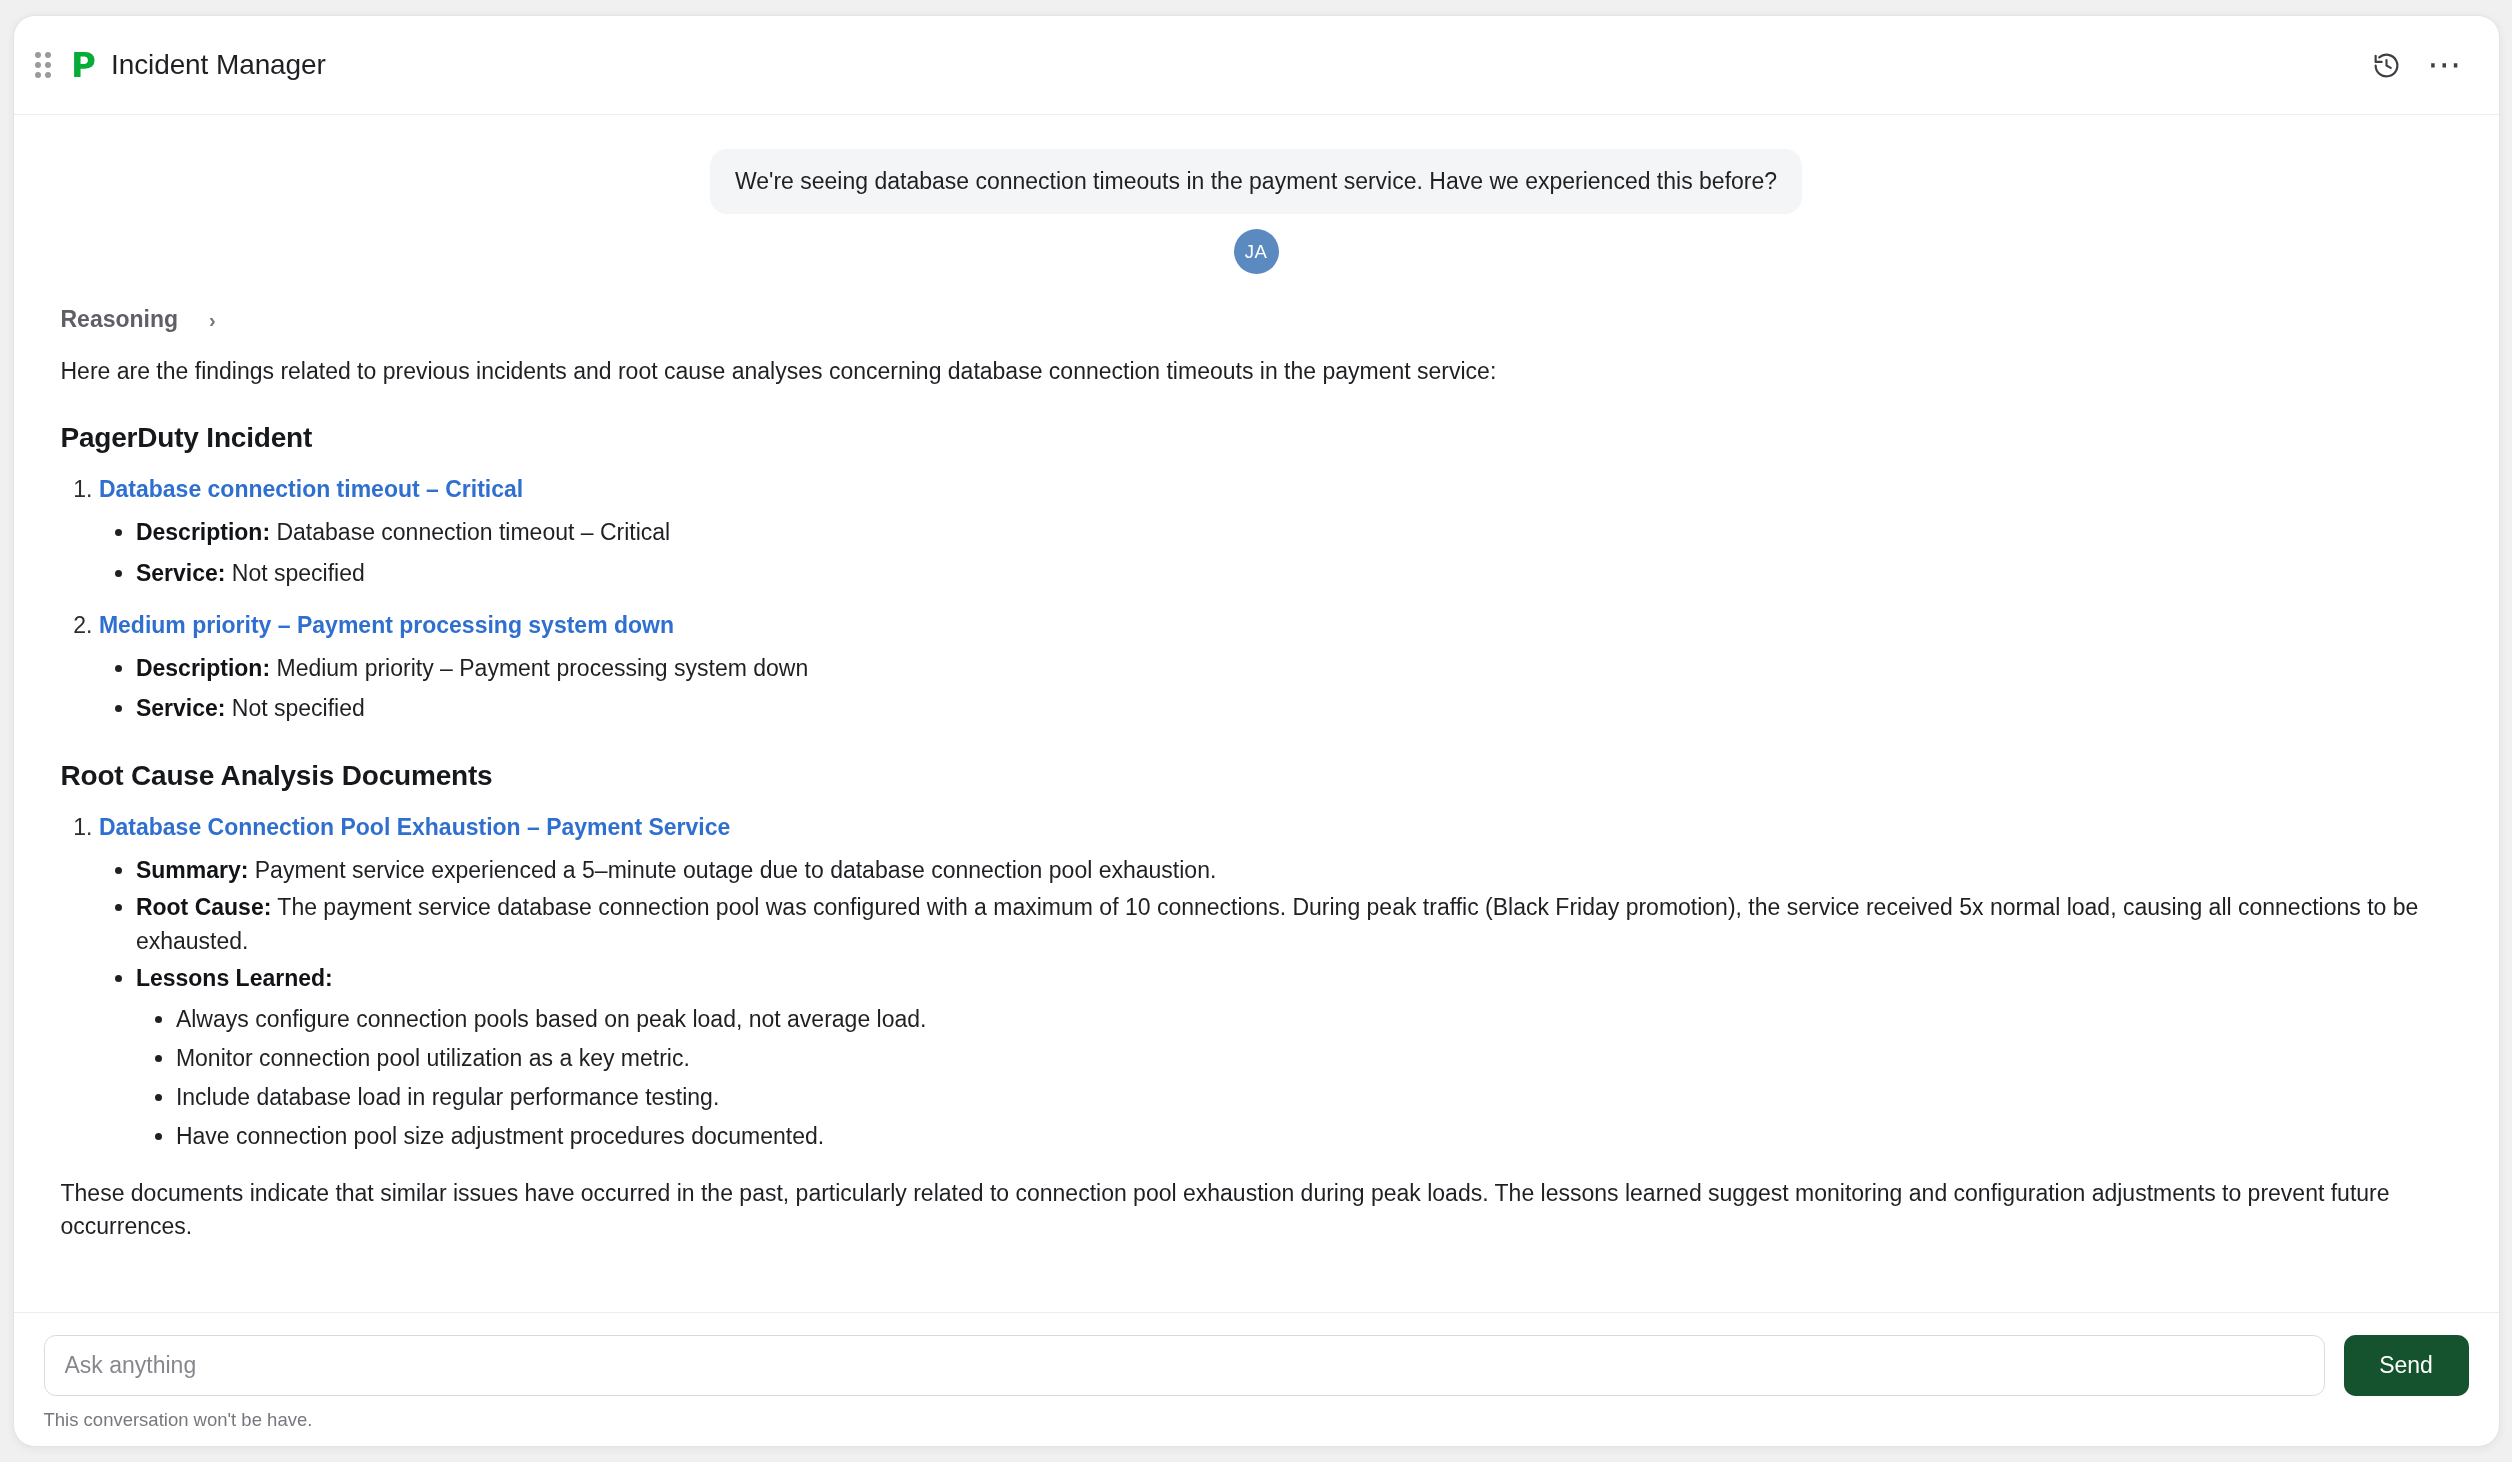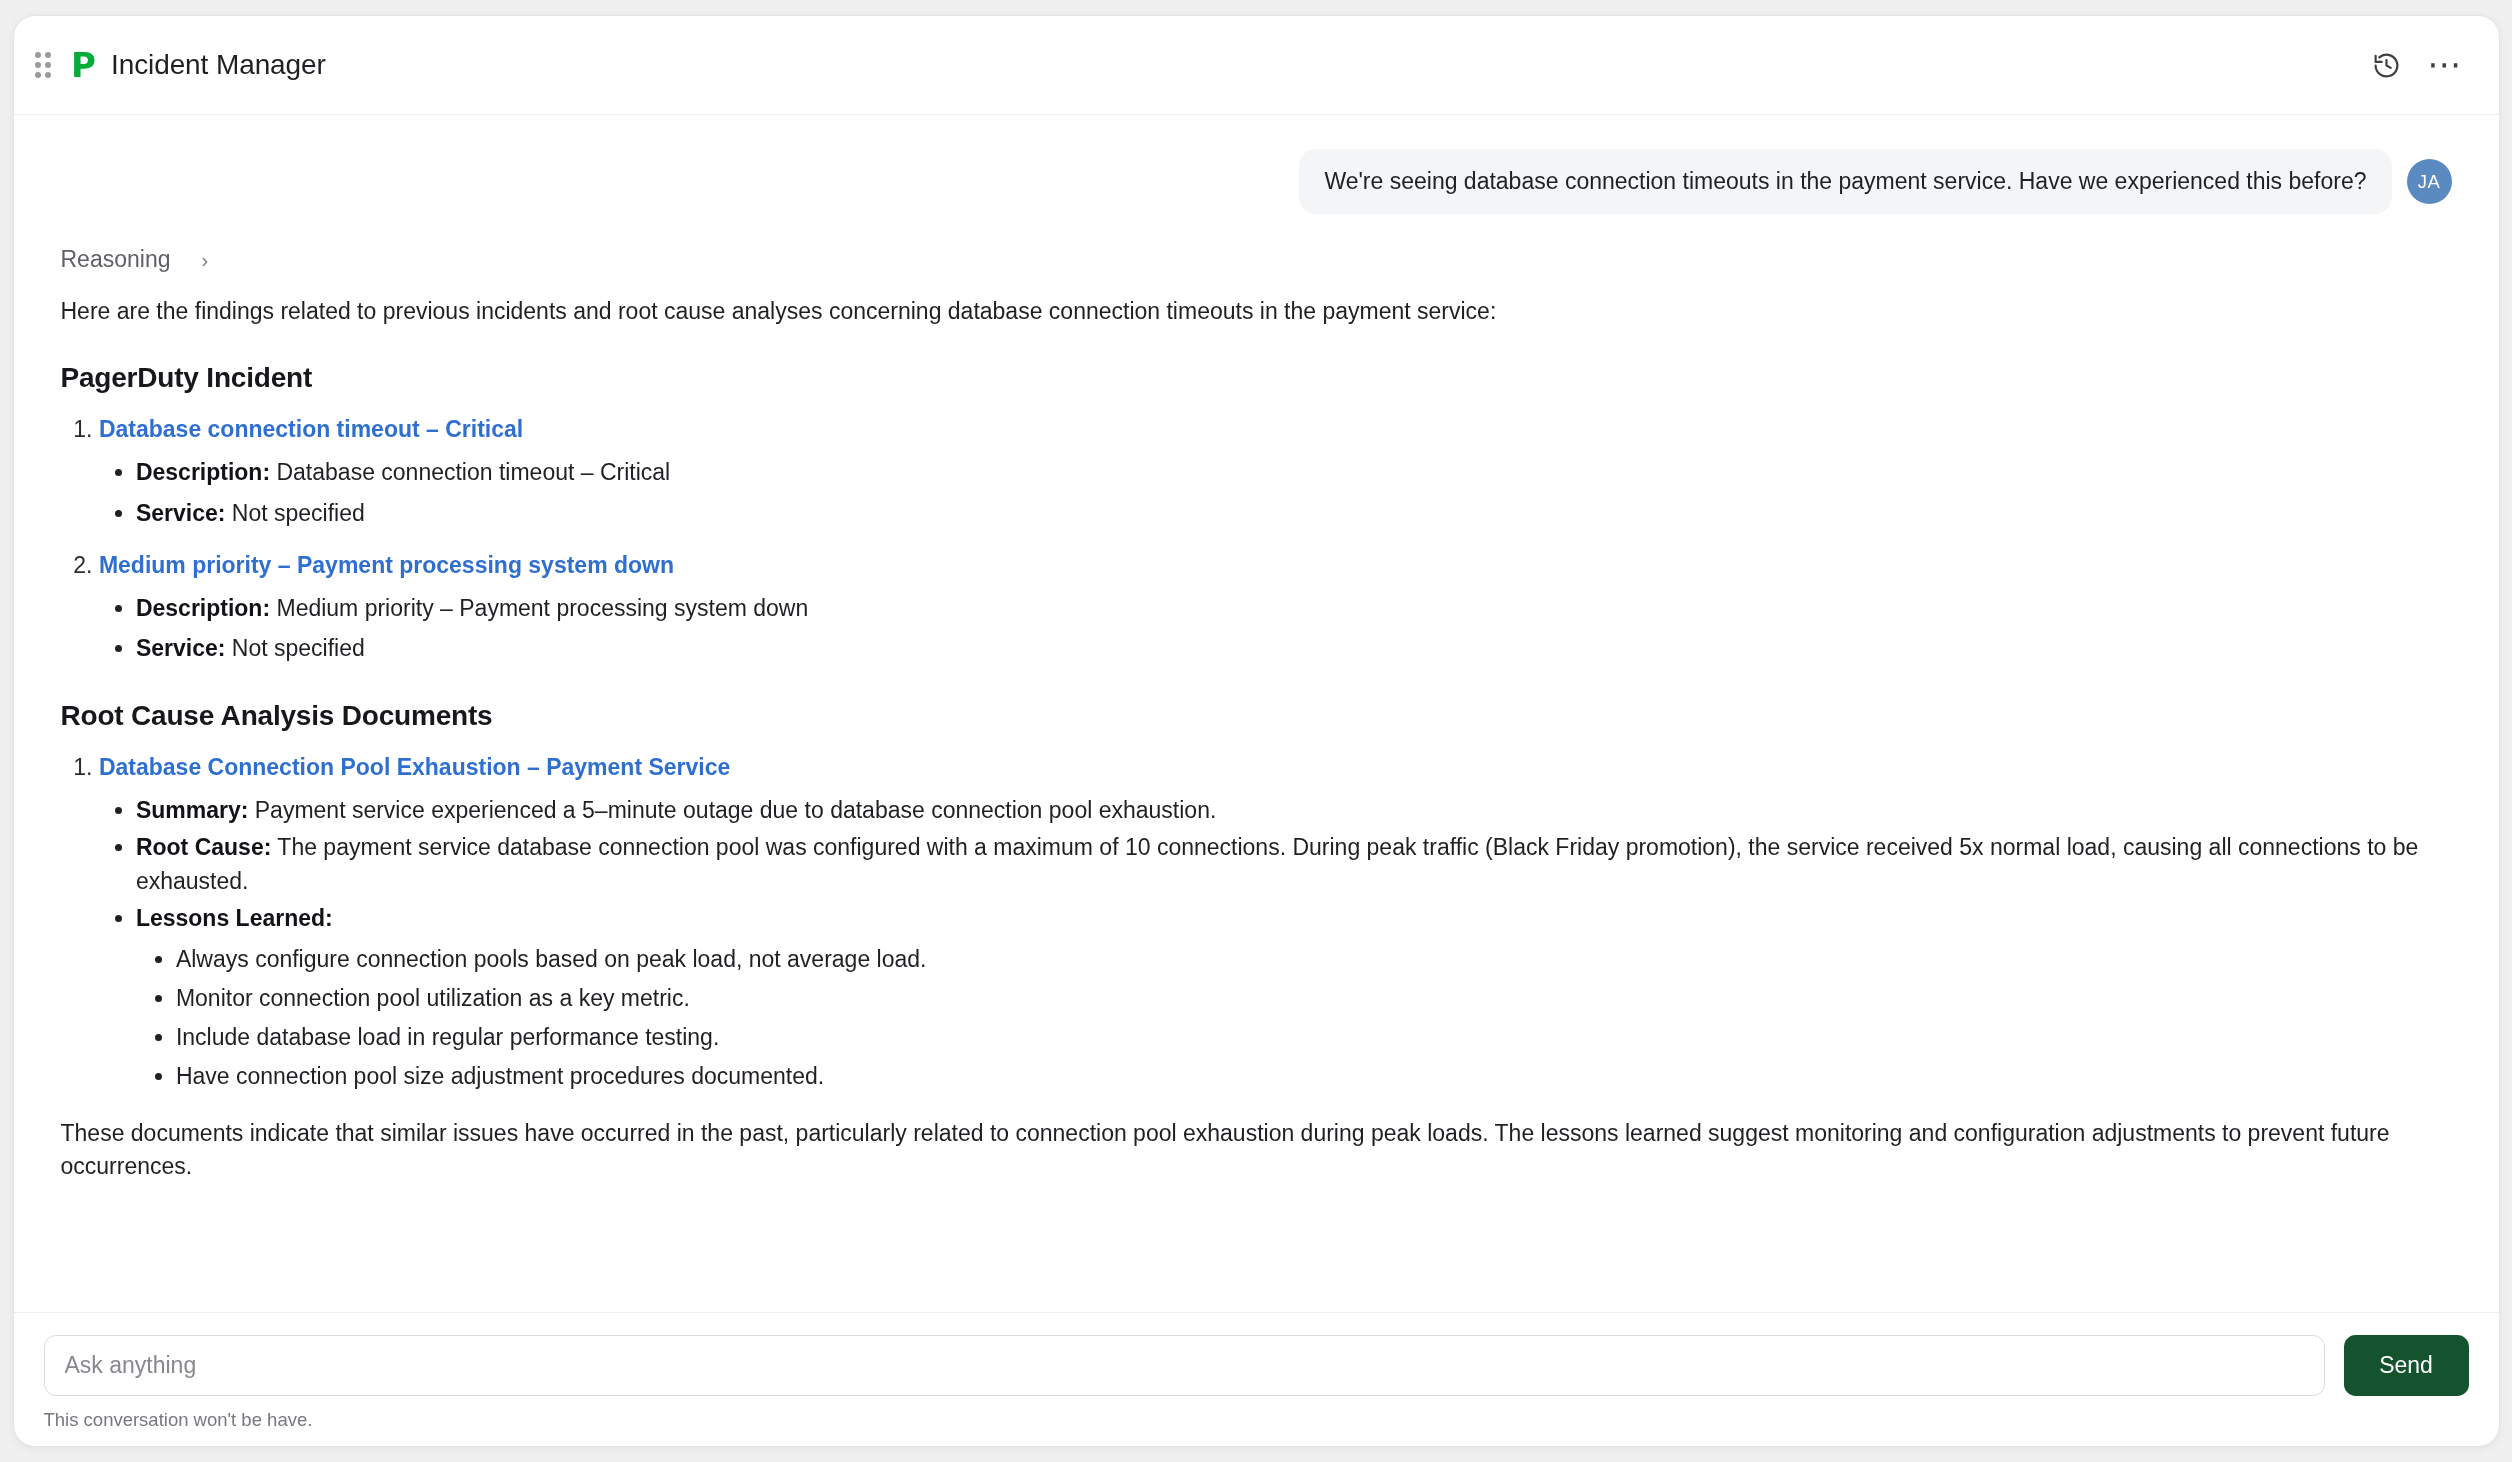--- a/index.html
+++ b/index.html
@@ -83,20 +83,21 @@
     overflow: hidden;
     padding: 34px 47px 8.4px 47px;
     position: relative;
   }
   .user-row {
     display: flex;
     justify-content: flex-end;
     align-items: center;
     gap: 15px;
     margin-bottom: 32px;
+    flex-direction: column;
   }
   .user-bubble {
     background: #f4f5f7;
     border-radius: 17px;
     padding: 17px 25px;
     font-size: 23px;
     color: #1f2023;
     max-width: 1432px;
     line-height: 1.35;
   }
@@ -111,20 +112,21 @@
     flex: 0 0 45px;
   }
 
   .reasoning-row {
     display: flex;
     align-items: center;
     gap: 31px;
     margin: 5px 0 22px 0;
     cursor: pointer;
     width: max-content;
+    font-weight: bold;
   }
   .reasoning-label {
     font-size: 23px;
     color: #5e6066;
   }
   .chev {
     font-size: 20px;
     color: #76787e;
     line-height: 1;
   }

